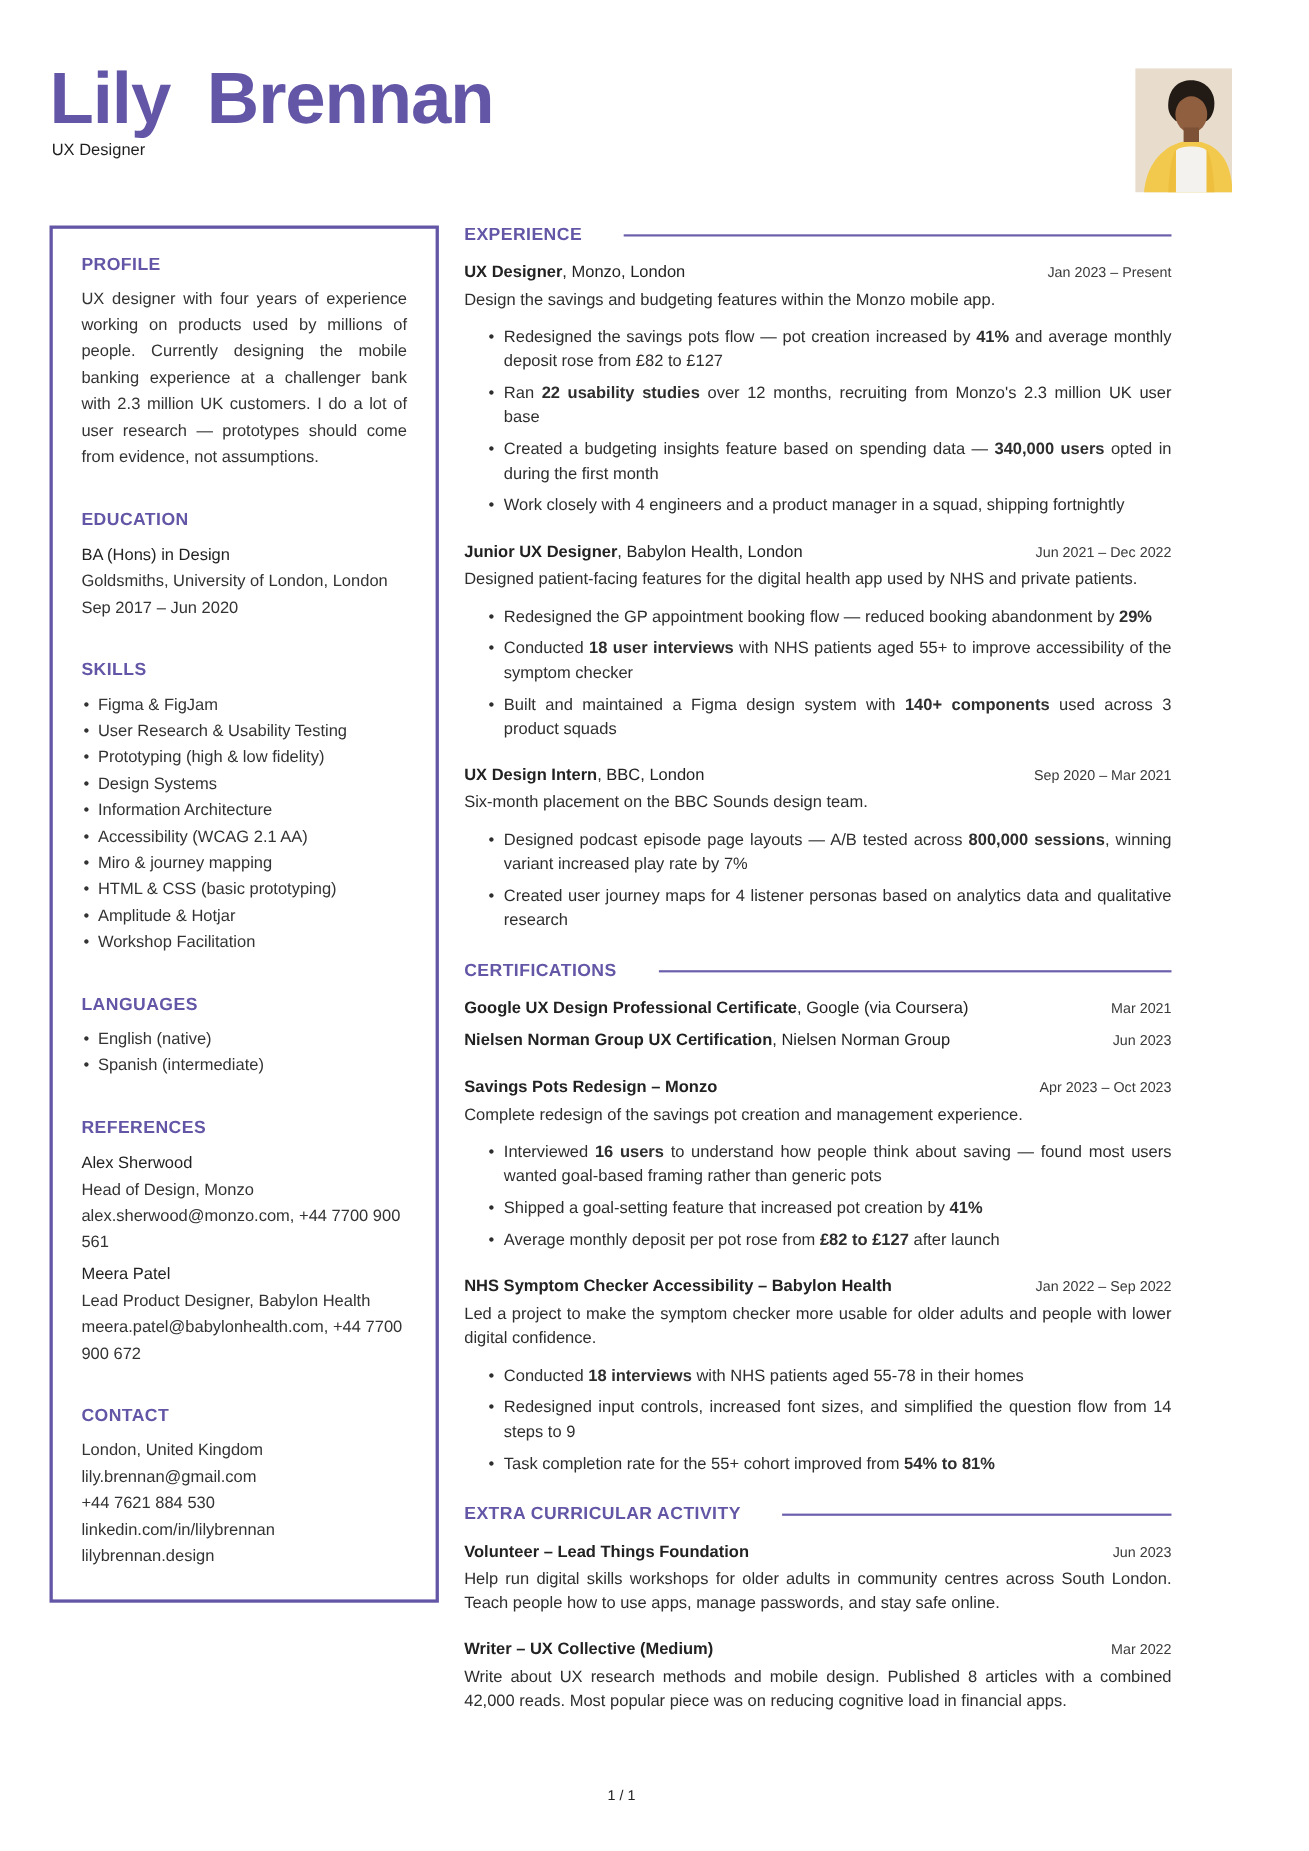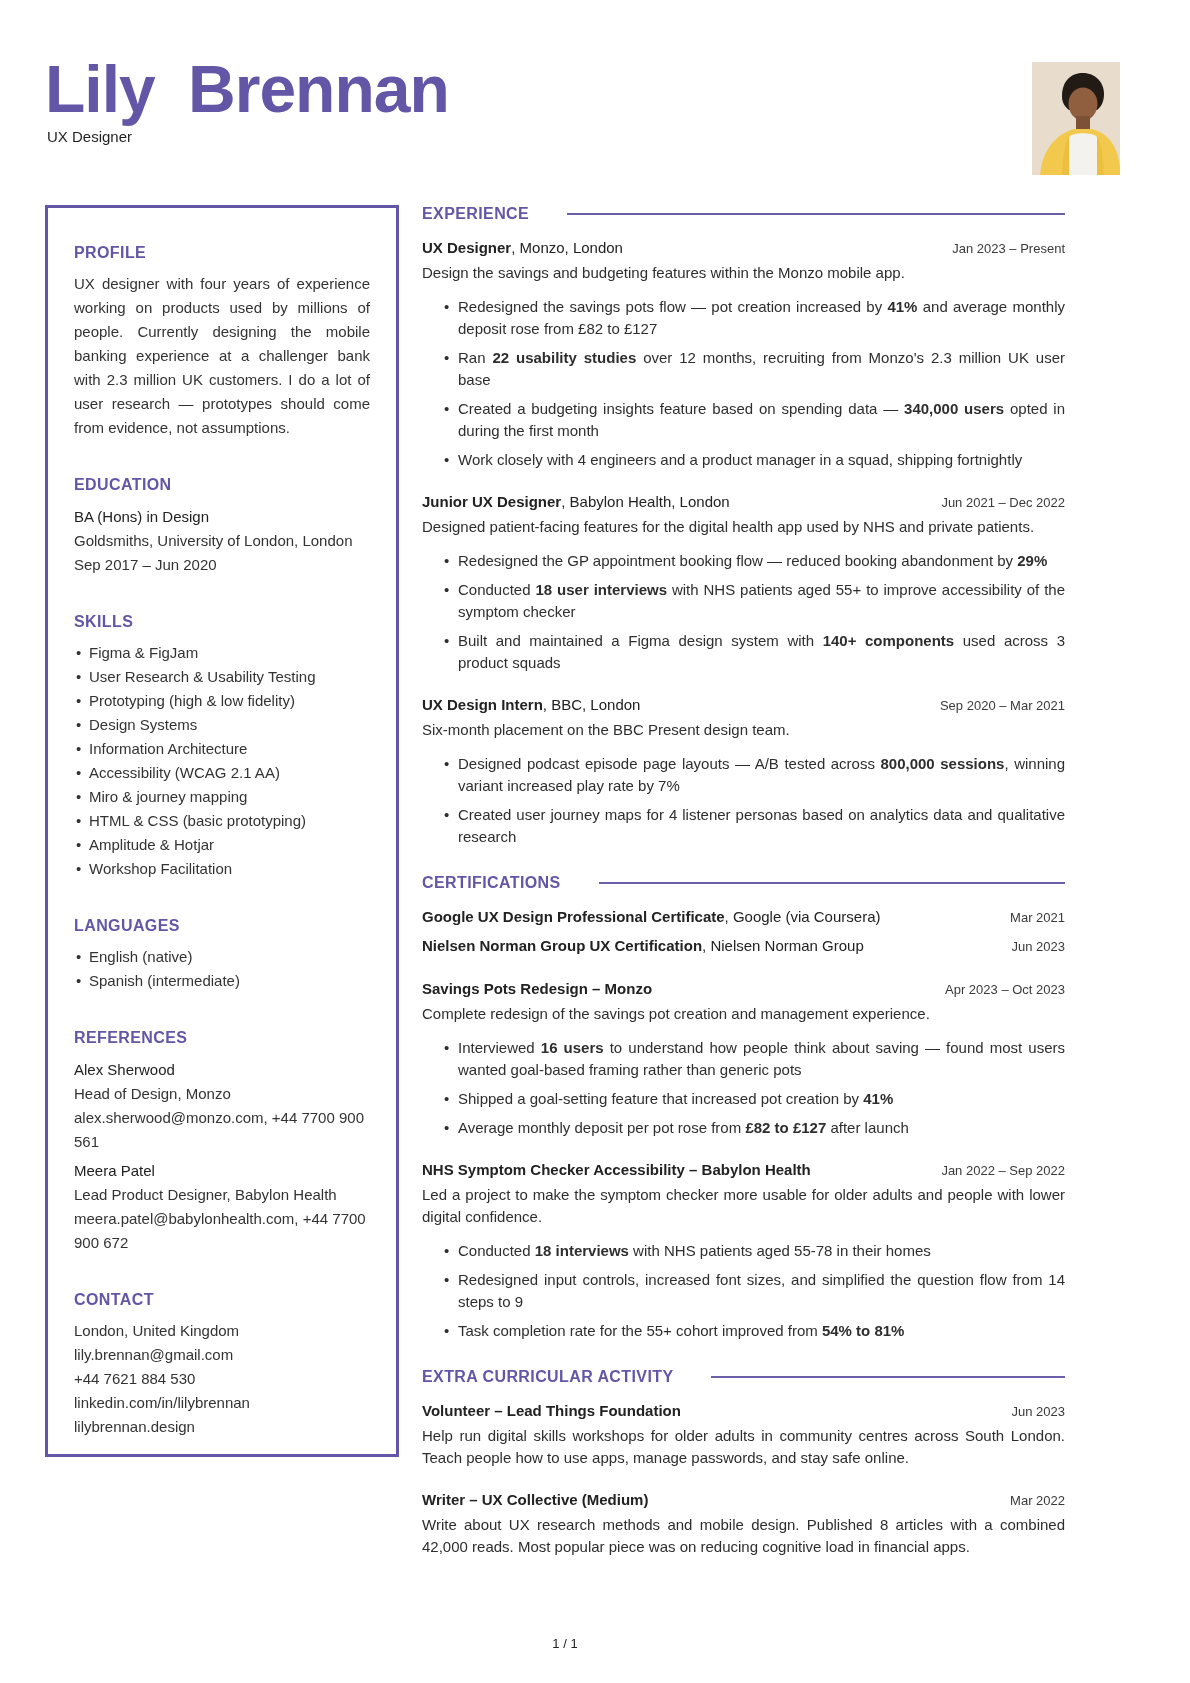--- a/index.html
+++ b/index.html
@@ -16,21 +16,21 @@
     margin:0;font-weight:700;font-size:66px;line-height:74px;
     color:var(--accent,#6456a6);word-spacing:16px;letter-spacing:-1px;
   }
   .role{font-size:15px;color:#1f1f1f;margin-top:2px;margin-left:2px}
   .photo{position:absolute;top:62px;right:70px;width:88px;height:113px;display:block}
 
   
   .columns{display:grid;grid-template-columns:354px 643px;column-gap:23px;margin-top:60px;align-items:start}
 
   
-  .sidebar{border:3px solid var(--accent,#6456a6);height:1252px;padding:36px 26px 18px 26px;overflow:hidden;box-sizing:border-box}
+  .sidebar{border:3px solid var(--accent,#6456a6);height:1252px;padding:24px 26px 18px 26px;overflow:hidden;box-sizing:border-box}
   .sb-section{margin-bottom:36px}
   .sb-heading{margin:0 0 10px 0;color:var(--accent,#6456a6);font-size:16px;font-weight:700;letter-spacing:.4px}
   .sb-par{margin:0;font-size:15px;line-height:24px;text-align:justify;color:#333}
   .sb-list{list-style:none;margin:0;padding:0}
   .sb-li{font-size:15px;line-height:24px;padding-left:15px;position:relative;color:#333}
   .sb-li::before{content:"\2022";position:absolute;left:2px;top:0;color:#333}
   .sb-entry{margin-bottom:4px}
   .sb-entry-title{font-weight:400;font-size:15px;line-height:25px;color:#222}
   .sb-line{font-size:15px;line-height:24px;color:#333}
 
@@ -45,21 +45,21 @@
   .entry-title{font-size:15px;color:#222}
   .entry-title strong{font-weight:700}
   .entry-date{font-size:13px;color:#3a3a3a;white-space:nowrap;margin-left:20px;flex:none}
   .entry-summary{margin:0 0 9px 0;font-size:15px;line-height:22px;text-align:justify;color:#2e2e2e}
   .bullets{list-style:none;margin:12px 0 0 0;padding:0 0 0 22px}
   .bullet{font-size:15px;line-height:22px;margin-bottom:7px;padding-left:14px;position:relative;text-align:justify;color:#2e2e2e}
   .bullet::before{content:"\2022";position:absolute;left:0;top:0;color:#2e2e2e}
   .bullet strong{font-weight:700}
 
   
-  .footer{position:absolute;left:0;right:60px;bottom:32px;text-align:center;font-size:13px;color:#222}
+  .footer{position:absolute;left:0;right:60px;bottom:44px;text-align:center;font-size:13px;color:#222}
 </style>
 </head>
 <body>
 
 <div class="page">
 
   <header class="header">
     <h1 class="name">Lily Brennan</h1>
     <div class="role">UX Designer</div>
   </header>
@@ -164,21 +164,21 @@
               <li class="bullet">Redesigned the GP appointment booking flow — reduced booking abandonment by <strong>29%</strong></li>
               <li class="bullet">Conducted <strong>18 user interviews</strong> with NHS patients aged 55+ to improve accessibility of the symptom checker</li>
               <li class="bullet">Built and maintained a Figma design system with <strong>140+ components</strong> used across 3 product squads</li>
             </ul>
           </div>
           <div class="entry">
             <div class="entry-titlerow">
               <span class="entry-title"><strong>UX Design Intern</strong>, BBC, London</span>
               <span class="entry-date">Sep 2020 – Mar 2021</span>
             </div>
-            <p class="entry-summary">Six-month placement on the BBC Present design team.</p>
+            <p class="entry-summary">Six-month placement on the BBC Sounds design team.</p>
             <ul class="bullets">
               <li class="bullet">Designed podcast episode page layouts — A/B tested across <strong>800,000 sessions</strong>, winning variant increased play rate by 7%</li>
               <li class="bullet">Created user journey maps for 4 listener personas based on analytics data and qualitative research</li>
             </ul>
           </div>
         </section>
         <section class="m-section">
           <div class="m-headrow">
             <h2 class="m-heading">CERTIFICATIONS</h2>
             <span class="m-rule"></span>

